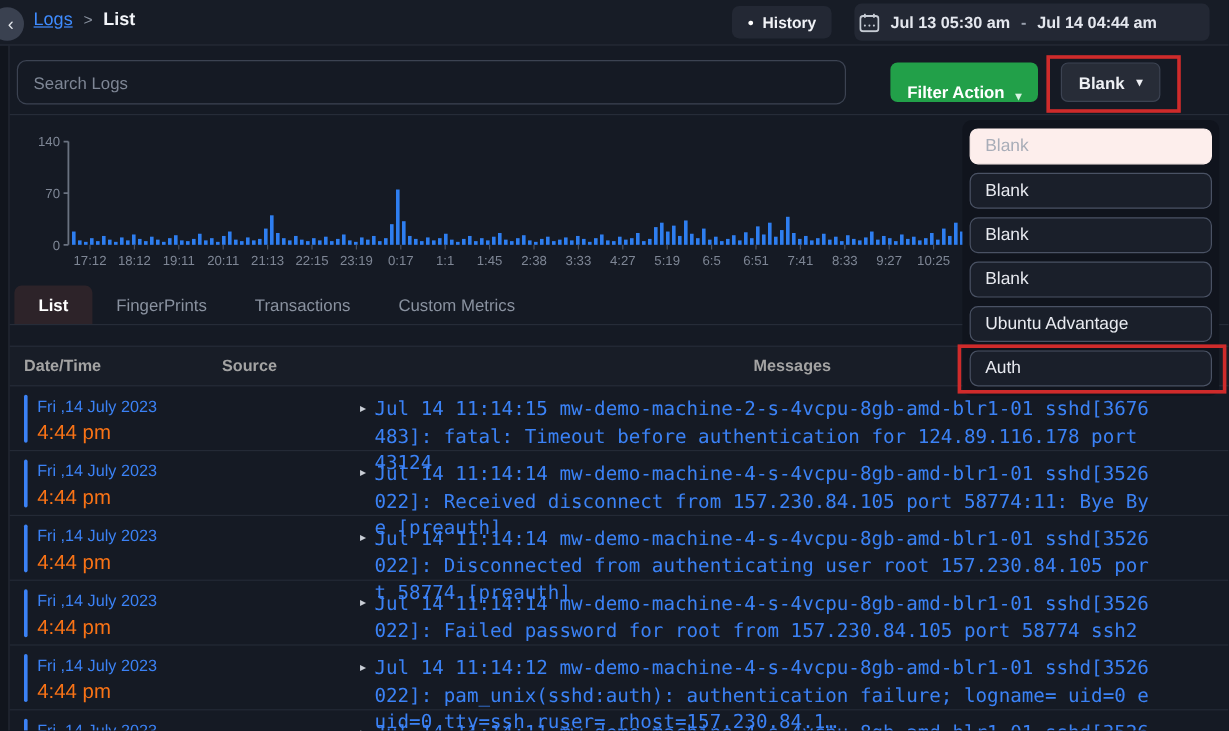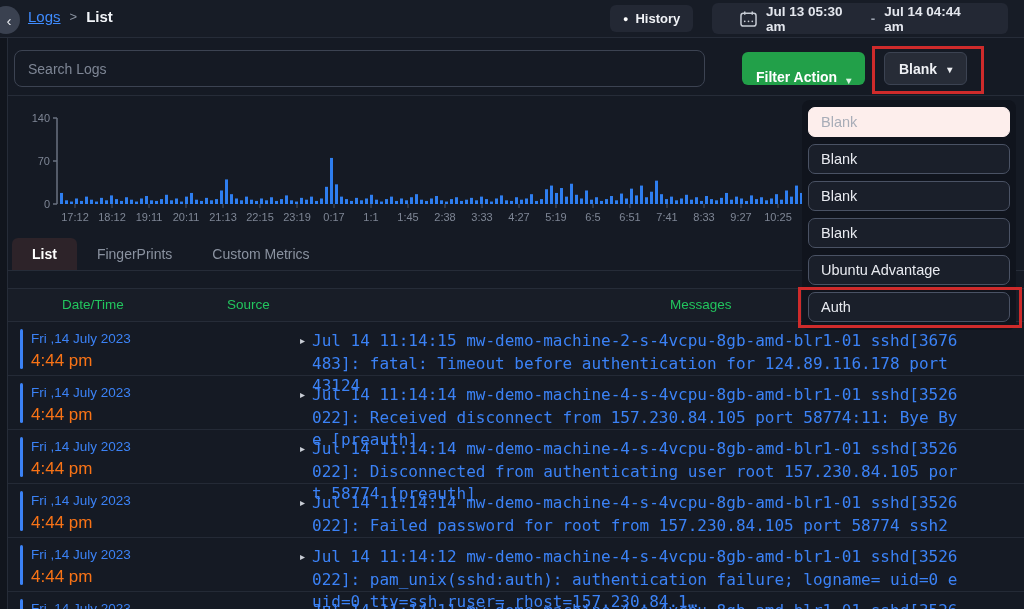--- a/index.html
+++ b/index.html
@@ -12,21 +12,21 @@
 
   
   .topbar { position:absolute; left:0; top:0; width:1024px; height:38px; border-bottom:1px solid #262c38; background:#171c26; z-index:3; }
   .back-circle { position:absolute; left:-8px; top:6px; width:28px; height:28px; border-radius:50%; background:#3a4150; color:#e8ebf0; font-size:15px; display:flex; align-items:center; justify-content:center; padding-left:6px; cursor:pointer; }
   .breadcrumb { position:absolute; left:28px; top:8px; font-size:15px; display:flex; gap:9px; align-items:center; }
   .crumb-root { color:#3f8cff; text-decoration:underline; cursor:pointer; }
   .crumb-sep { color:#8a92a0; font-size:13px; }
   .crumb-current { color:#f2f4f8; font-weight:700; }
   .history-btn { position:absolute; left:610px; top:5px; height:27px; background:#232834; border-radius:6px; display:flex; align-items:center; gap:7px; padding:0 13px; font-size:13px; font-weight:700; color:#f0f2f6; cursor:pointer; }
   .history-dot { font-size:9px; color:#ffffff; }
-  .date-pill { position:absolute; left:712px; top:3px; width:296px; height:31px; background:#232834; border-radius:6px; display:flex; align-items:center; gap:9px; padding:0 28px; font-size:13.5px; font-weight:600; color:#e4e7ee; cursor:pointer; }
+  .date-pill { position:absolute; left:712px; top:3px; width:296px; height:31px; background:#232834; border-radius:6px; display:flex; align-items:center; gap:9px; padding:0 4px; font-size:13.5px; font-weight:600; color:#e4e7ee; cursor:pointer; }
   .cal-icon { width:17px; height:16px; flex:0 0 auto; }
   .date-sep { color:#9aa1ae; }
 
   
   .toolbar { position:absolute; left:0; top:38px; width:1024px; height:58px; border-bottom:1px solid #262c38; }
   .search-input { position:absolute; left:14px; top:12px; width:691px; height:37px; background:transparent; border:1px solid #3c4352; border-radius:8px; color:#dfe3ea; font-size:14px; padding:0 13px; outline:none; font-family:"Liberation Sans", sans-serif; }
   .search-input::placeholder { color:#7e8695; }
   .filter-btn { position:absolute; left:742px; top:14px; height:33px; padding:0 14px; background:#22a049; border:none; border-radius:6px; color:#ffffff; font-weight:700; font-size:14px; display:flex; align-items:flex-end; gap:9px; cursor:pointer; font-family:"Liberation Sans", sans-serif; }
   .blank-btn { position:absolute; left:884px; top:14px; height:33px; padding:0 14px; background:#272c37; border:1px solid #3c4352; border-radius:6px; color:#eef0f4; font-weight:700; font-size:14px; display:flex; align-items:center; gap:10px; cursor:pointer; font-family:"Liberation Sans", sans-serif; }
   .caret { font-size:10px; line-height:1; position:relative; top:1px; }
@@ -45,21 +45,21 @@
   .anno-blank { left:872px; top:46px; width:112px; height:48px; }
   .anno-ubuntu { left:798px; top:287px; width:224px; height:41px; }
 
   
   .tabs { position:absolute; left:0; top:238px; width:1024px; height:33px; border-bottom:1px solid #262c38; display:flex; align-items:stretch; padding-left:12px; }
   .tab { display:flex; align-items:center; padding:0 20px; font-size:14px; color:#8a92a0; cursor:pointer; }
   .tab.active { background:#2d2329; border-radius:6px 6px 0 0; color:#ffffff; font-weight:700; }
 
   
   .thead { position:absolute; left:0; top:288px; width:1024px; height:34px; background:#181d27; border-top:1px solid #262c38; border-bottom:1px solid #262c38; }
-  .th { position:absolute; top:8px; font-size:13.5px; font-weight:400; color:#22c55e;margin-left:42px; }
+  .th { position:absolute; top:8px; font-size:13.5px; font-weight:700; color:#a3a3a3; }
   .th-date { left:20px; } .th-source { left:185px; } .th-msg { left:628px; }
 
   .rows { position:absolute; left:0; top:322px; width:1024px; height:287px; overflow:hidden; }
   .log-row { position:relative; width:1024px; height:54px; border-bottom:1px solid #242a36; }
   .row-bar { position:absolute; left:20px; top:7px; width:3px; height:40px; background:#3b82f6; border-radius:2px; }
   .row-date { position:absolute; left:31px; top:9px; font-size:13.5px; color:#3b82f6; }
   .row-time { position:absolute; left:31px; top:29px; font-size:17px; color:#f97316; }
   .row-msg { position:absolute; left:300px; top:8px; display:flex; gap:7px; }
   .expand-arrow { color:#c9ced6; font-size:10px; line-height:22px; cursor:pointer; flex:0 0 auto; }
   .msg-text { width:648px; font-family:"DejaVu Sans Mono", monospace; font-size:16px; line-height:22.5px; color:#3b82f6; word-break:break-all; white-space:normal; }
@@ -335,20 +335,21 @@
     <div class="dd-item">Ubuntu Advantage</div>
     <div class="dd-item">Auth</div>
   </div>
 
   <div class="anno anno-blank"></div>
   <div class="anno anno-ubuntu"></div>
 
   <div class="tabs">
     <div class="tab active">List</div>
     <div class="tab">FingerPrints</div>
+    <div class="tab">Transactions</div>
     <div class="tab">Custom Metrics</div>
   </div>
 
   <div class="thead">
     <span class="th th-date">Date/Time</span>
     <span class="th th-source">Source</span>
     <span class="th th-msg">Messages</span>
   </div>
 
   <div class="rows">

